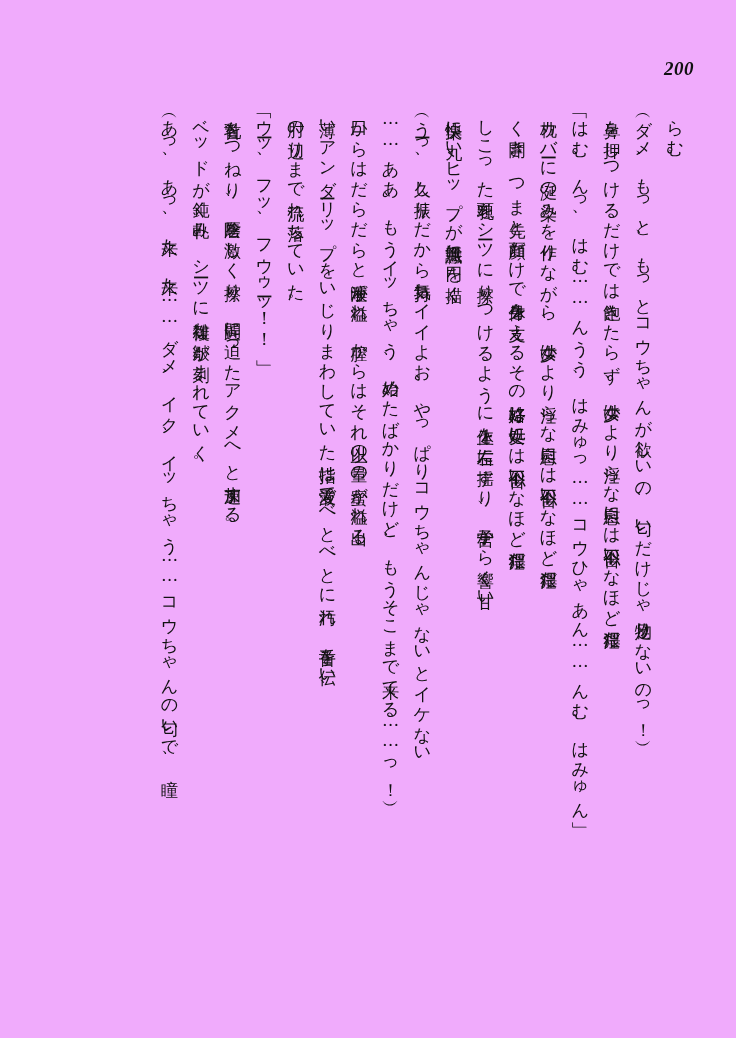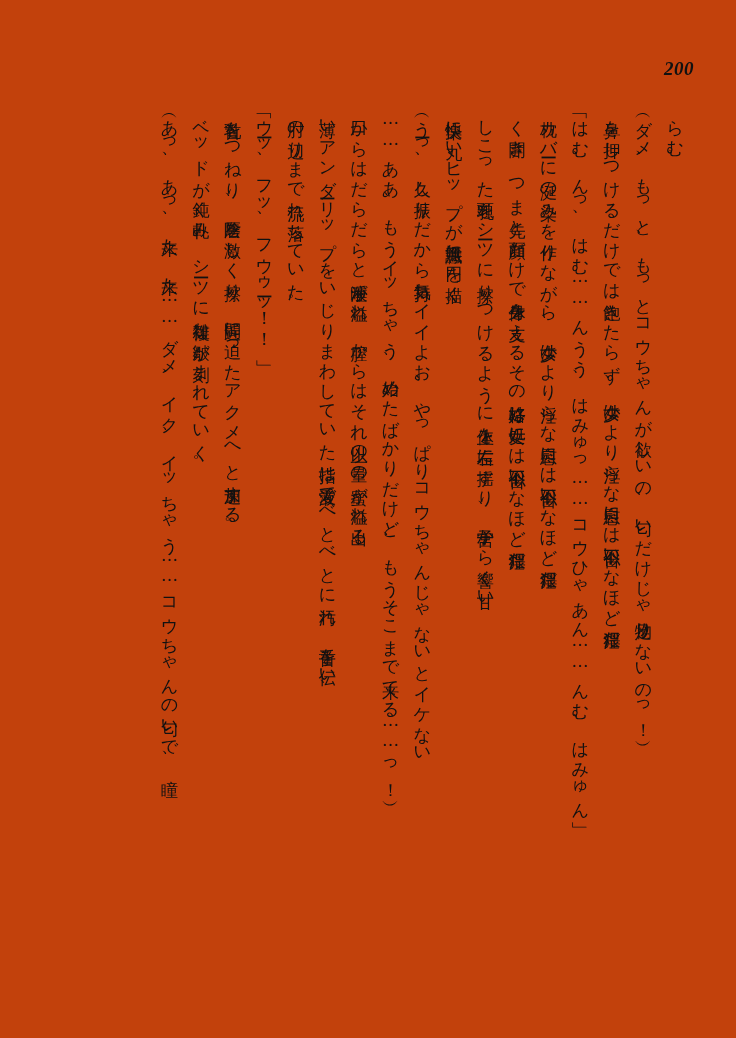--- a/index.html
+++ b/index.html
@@ -11,21 +11,21 @@
     width: 736px;
     height: 1038px;
     overflow: hidden;
     font-family: "DejaVu Serif", "Liberation Serif", serif;
     color: #111111;
   }
   #page {
     position: relative;
     width: 736px;
     height: 1038px;
-    background: #c2410c;
+    background: #f0abfc;
     box-sizing: border-box;
   }
   #page-number {
     position: absolute;
     top: 58px;
     right: 42px;
     font-family: "Liberation Serif", "DejaVu Serif", serif;
     font-style: italic;
     font-weight: bold;
     font-size: 19px;

